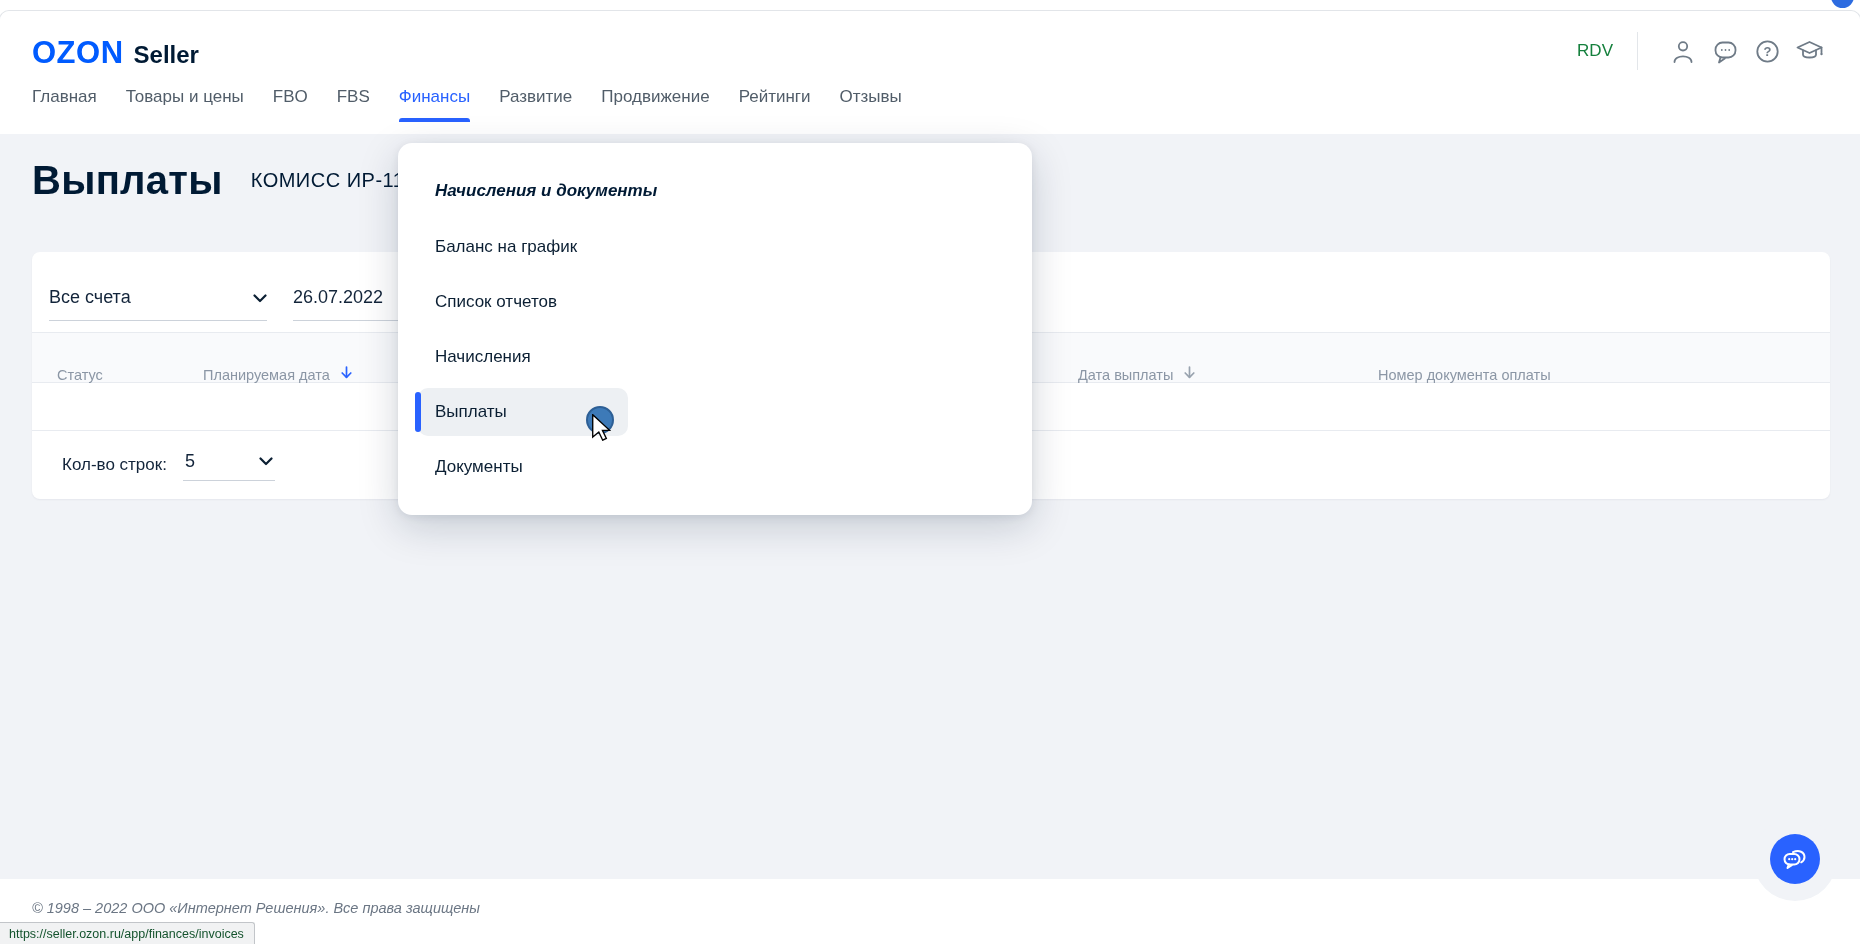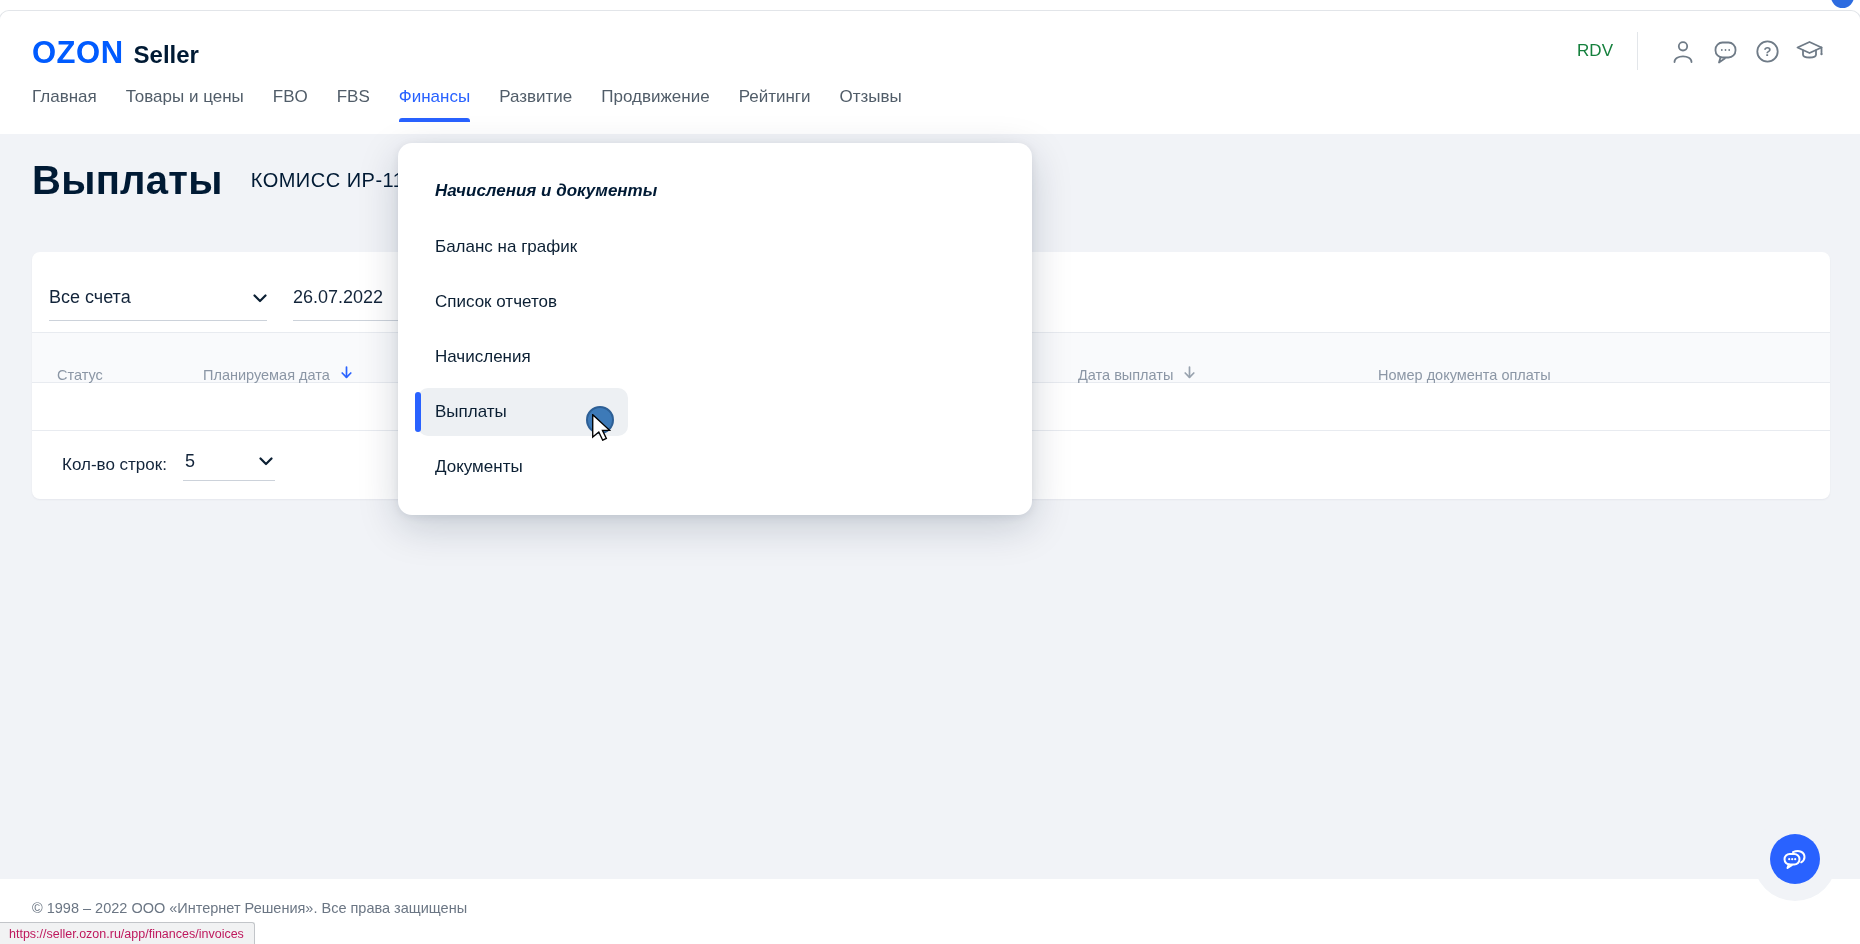--- a/index.html
+++ b/index.html
@@ -89,32 +89,32 @@
   .menu-pill::before { content:""; position:absolute; left:-3px; top:4px; width:6px;
                        height:40px; border-radius:3px; background:#2962ff; }
 
   
   .click-dot { position:absolute; left:586px; top:272px; width:28px; height:28px;
                border-radius:50%; background:#3d7ab8; border:2px solid #2d5f95; z-index:20; }
   .cursor { position:absolute; left:592px; top:280px; z-index:21; }
 
   
   footer { position:absolute; left:0; right:0; bottom:0; height:66px; background:#fff; }
-  .copyright { position:absolute; left:32px; top:21px; font-size:14.5px; color:#6b7684; }
+  .copyright { position:absolute; left:32px; top:21px; font-size:14.5px; color:#6b7684;font-style:italic; }
   .fab-seat { position:absolute; left:1753px; top:806px; width:84px; height:84px;
               border-radius:50%; background:#f1f3f7; z-index:5; }
   .chat-fab { position:absolute; left:1770px; top:823px; width:50px; height:50px;
               border-radius:50%; background:#2962ff; z-index:6; cursor:pointer;
               display:flex; align-items:center; justify-content:center; }
   .chat-fab svg { stroke:#fff; fill:none; stroke-width:2; stroke-linecap:round; stroke-linejoin:round; }
 
   .statusbar { position:absolute; left:0; bottom:0; height:23px; z-index:30;
                background:#f1f2f3; border:1px solid #c2c5c9; border-left:none; border-bottom:none;
                border-top-right-radius:3px; display:flex; align-items:center;
-               padding:0 10px 0 9px; font-size:12.5px; color:#be185d; }
+               padding:0 10px 0 9px; font-size:12.5px; color:#14532d; }
 </style>
 </head>
 <body>
 
 <div class="stage">
   <div class="top-dot"></div>
 
   <div class="window">
 
     <header>

